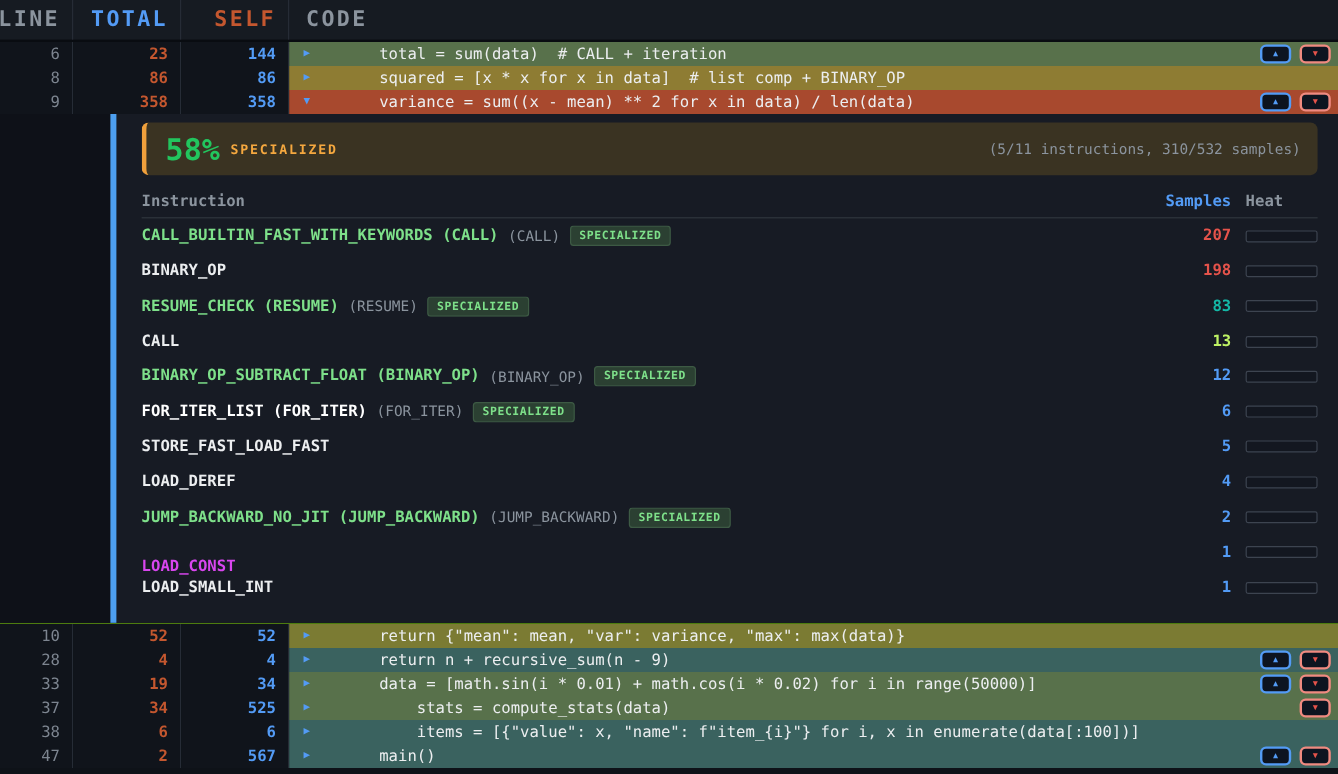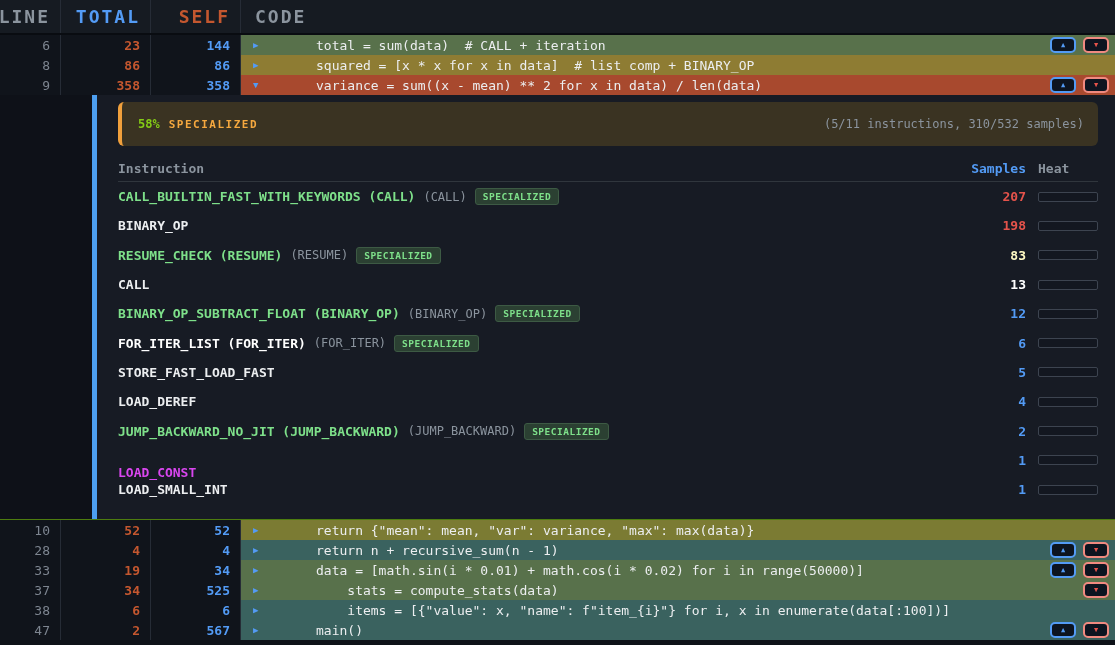--- a/index.html
+++ b/index.html
@@ -32,21 +32,21 @@
   .btn-up   { border:2px solid #539bf5; color:#539bf5; }
   .btn-down { border:2px solid #f08a80; color:#e5534b; }
   .bot-table { border-top:1px solid #4d7c0f; }
   
   .panel { height:424px; background:#171b24; position:relative; padding-left:97px; }
   .panel-gutter { position:absolute; left:0; top:0; width:92px; height:100%; background:#0e1118; }
   .panel-vline  { position:absolute; left:92px; top:0; width:5px; height:100%; background:#4d9ff0; }
   .panel-inner { padding:7px 17px 0 21px; }
   .banner { height:44px; background:#3a3322; border-left:4px solid #f0a03c; border-radius:6px;
             display:flex; align-items:center; padding:0 14px 0 16px; }
-  .banner-pct { font-size:12px; font-weight:bold; color:#84cc16; }
+  .banner-pct { font-size:25px; font-weight:bold; color:#22c55e; }
   .banner-label { font-size:11px; font-weight:bold; color:#f5a83f; letter-spacing:1.5px; margin-left:9px; }
   .banner-meta { margin-left:auto; font-size:12px; color:#8b949e; }
   .itable-hdr { display:flex; align-items:center; height:26px; margin-top:10px;
                 border-bottom:1px solid #30363d; font-size:13px; font-weight:bold; }
   .ih-name { flex:1; color:#8b949e; }
   .ih-samples { width:62px; text-align:right; color:#539bf5; }
   .ih-heat { width:60px; margin-left:12px; color:#8b949e; }
   .irow { display:flex; align-items:center; height:29.3px; }
   .i-name { flex:1; display:flex; align-items:center; gap:8px; white-space:nowrap; overflow:hidden; }
   .i-main { font-size:13px; font-weight:bold; }
@@ -142,29 +142,29 @@
       <span class="i-samples" style="color: rgb(229, 83, 75);">198</span>
       <span class="i-heat"><span class="i-heat-fill" style="width: 95.6522%;"></span></span>
     </div>
 
     <div class="irow">
       <span class="i-name">
         <span class="i-main" style="color: rgb(126, 224, 138);">RESUME_CHECK (RESUME)</span>
         <span class="i-base">(RESUME)</span>
         <span class="i-badge">SPECIALIZED</span>
       </span>
-      <span class="i-samples" style="color: #fef9c3;">83</span>
+      <span class="i-samples" style="color: #14b8a6;">83</span>
       <span class="i-heat"><span class="i-heat-fill" style="width: 40.0966%;"></span></span>
     </div>
 
     <div class="irow">
       <span class="i-name">
         <span class="i-main" style="color: rgb(236, 238, 240);">CALL</span>
       </span>
-      <span class="i-samples" style="color: #ffffff;">13</span>
+      <span class="i-samples" style="color: #bef264;">13</span>
       <span class="i-heat"><span class="i-heat-fill" style="width: 6.28019%;"></span></span>
     </div>
 
     <div class="irow">
       <span class="i-name">
         <span class="i-main" style="color: rgb(126, 224, 138);">BINARY_OP_SUBTRACT_FLOAT (BINARY_OP)</span>
         <span class="i-base">(BINARY_OP)</span>
         <span class="i-badge">SPECIALIZED</span>
       </span>
       <span class="i-samples" style="color: rgb(83, 155, 245);">12</span>
@@ -235,21 +235,21 @@
       <span class="code-text">return {"mean": mean, "var": variance, "max": max(data)}</span>
     </div>
   </div>
 
   <div class="code-row">
     <div class="num-cell c-line">28</div>
     <div class="num-cell c-self">4</div>
     <div class="num-cell c-total">4</div>
     <div class="code-cell" style="background-color: rgb(58, 98, 95);">
       <span class="row-arrow">▶</span>
-      <span class="code-text">return n + recursive_sum(n - 1)</span>
+      <span class="code-text">return n + recursive_sum(n - 9)</span>
       <span class="btns">
         <span class="mini-btn btn-up">▲</span>
         <span class="mini-btn btn-down">▼</span>
       </span>
     </div>
   </div>
 
   <div class="code-row">
     <div class="num-cell c-line">33</div>
     <div class="num-cell c-self">19</div>

